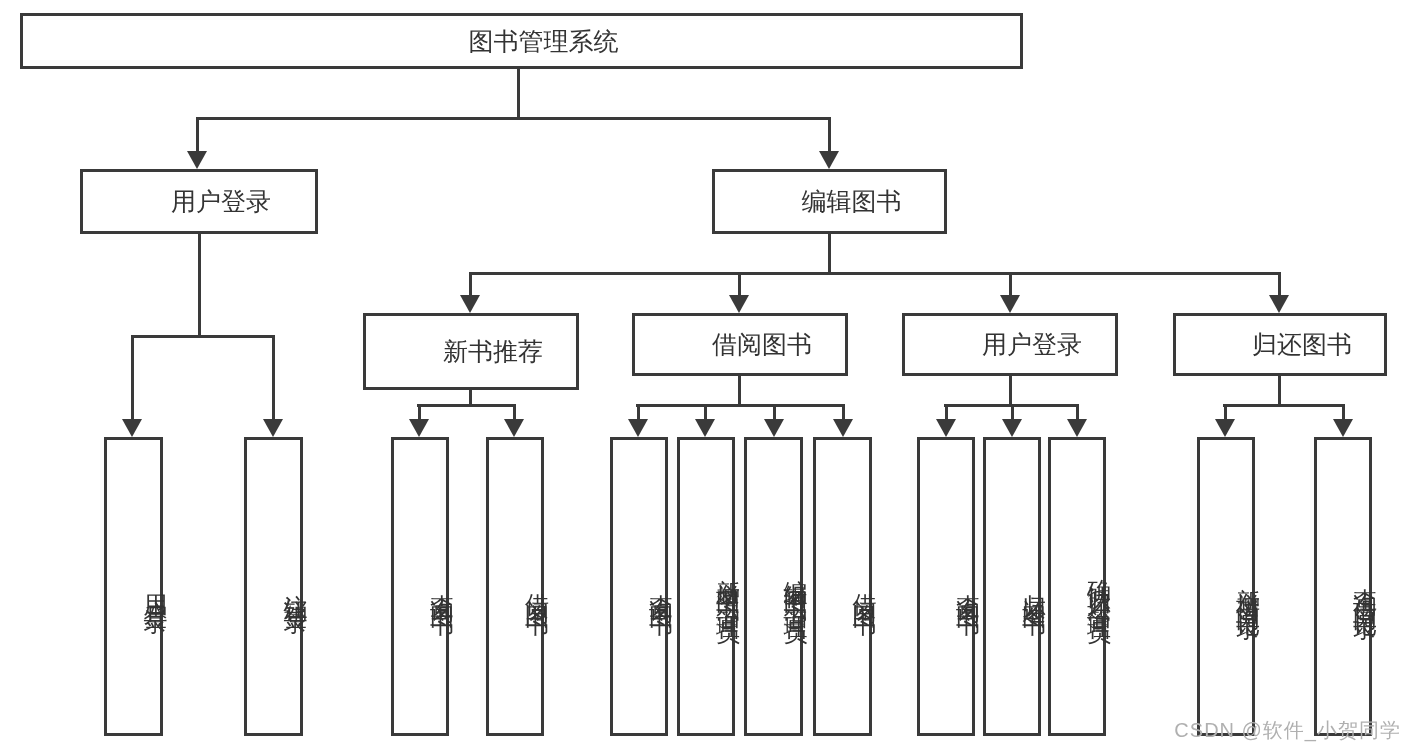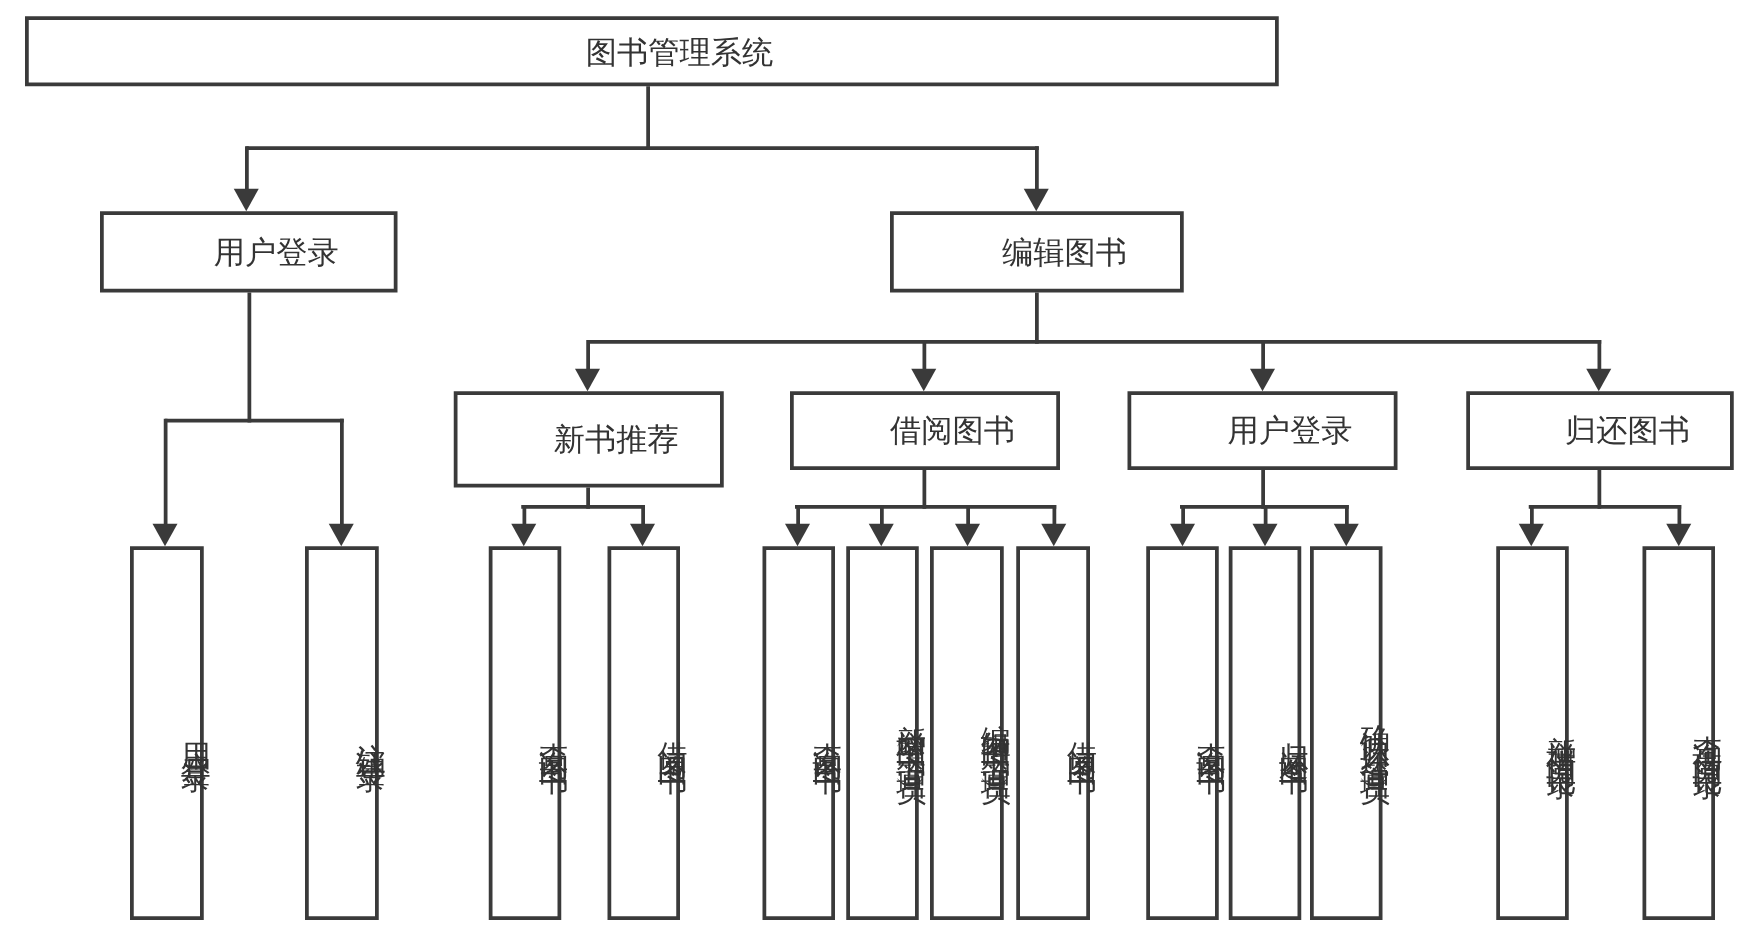--- a/index.html
+++ b/index.html
@@ -55,20 +55,21 @@
   <div class="node vert" style="left:744px;top:437px;width:59px;height:299px">编辑图书（管理员）</div>
   <div class="node vert" style="left:813px;top:437px;width:59px;height:299px">借阅图书</div>
 
   <div class="node vert" style="left:917px;top:437px;width:58px;height:299px">查询图书</div>
   <div class="node vert" style="left:983px;top:437px;width:58px;height:299px">归还图书</div>
   <div class="node vert" style="left:1048px;top:437px;width:58px;height:299px">确认归还（管理员）</div>
 
   <div class="node vert" style="left:1197px;top:437px;width:58px;height:299px">新增借阅记录</div>
   <div class="node vert" style="left:1314px;top:437px;width:58px;height:299px">查询借阅记录</div>
 
+  <div class="watermark">CSDN @软件_小贺同学</div>
 <div class="hline" style="left: 197px; top: 117px; width: 634px;"></div>
     <div class="hline" style="left: 132px; top: 335px; width: 143px;"></div>
     <div class="hline" style="left: 470px; top: 272px; width: 811px;"></div>
     <div class="hline" style="left: 417px; top: 404px; width: 99px;"></div>
     <div class="hline" style="left: 636px; top: 404px; width: 209px;"></div>
     <div class="hline" style="left: 944px; top: 404px; width: 135px;"></div>
     <div class="hline" style="left: 1223px; top: 404px; width: 122px;"></div>
     <div class="vline" style="left: 517px; top: 68px; height: 52px;"></div>
     <div class="vline" style="left: 196px; top: 117px; height: 38px;"></div>
     <div class="vline" style="left: 828px; top: 117px; height: 38px;"></div>

